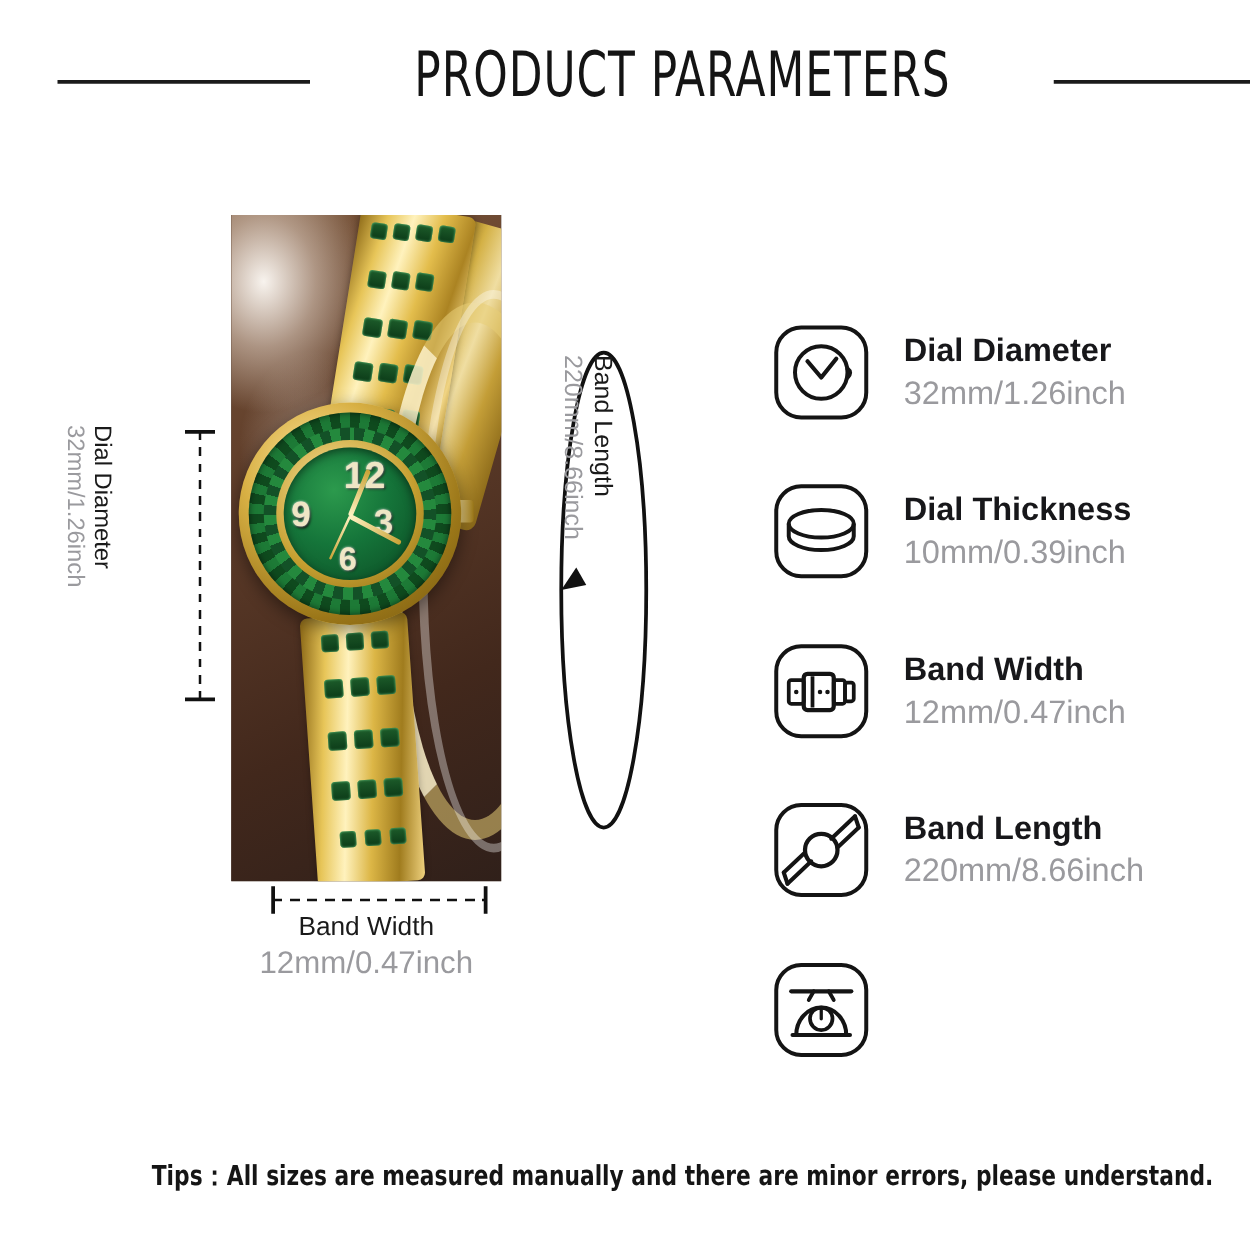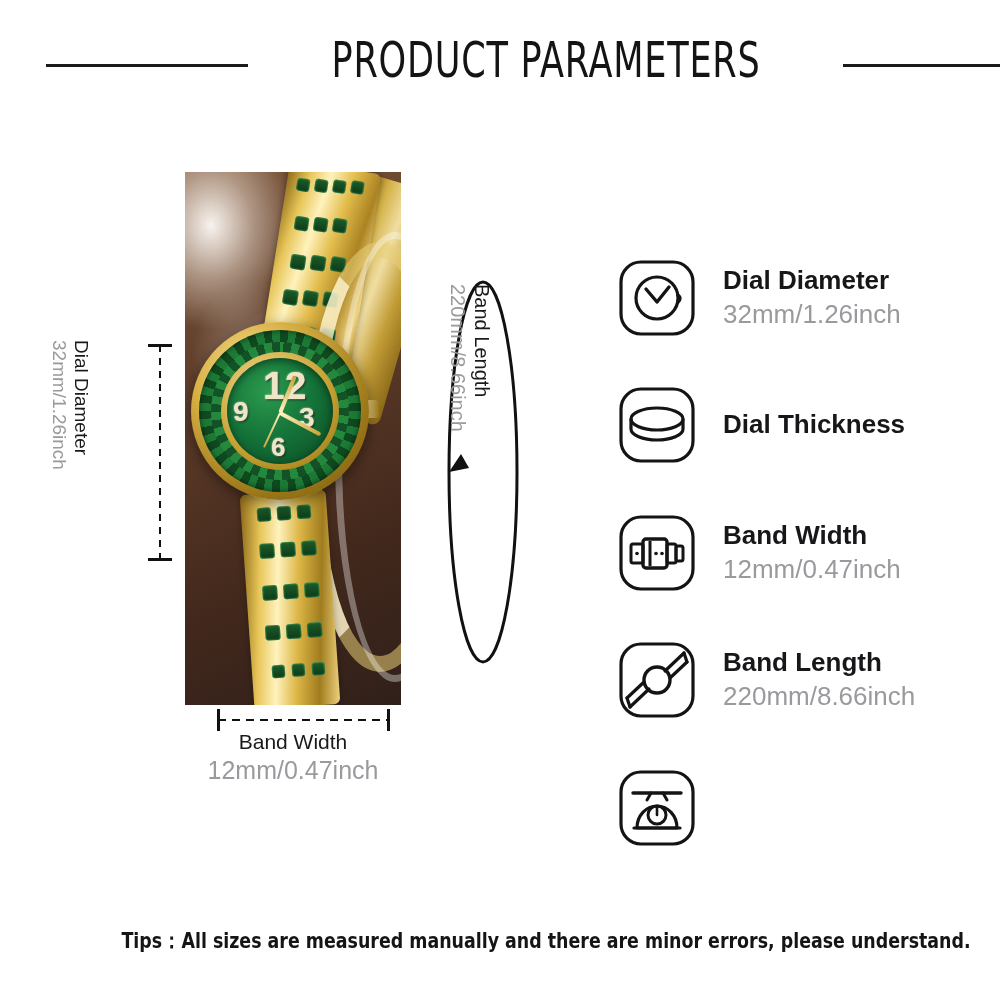--- a/index.html
+++ b/index.html
@@ -195,21 +195,21 @@
       <div class="gemblock" style="left:40px;top:172px;width:13px;height:13px;"></div>
       <div class="gemblock" style="left:60px;top:172px;width:13px;height:13px;"></div>
     </div>
 
     <div class="crown"></div>
     <div class="case">
       <div class="bezel"></div>
       <div class="bezel2"></div>
       <div class="dialring"></div>
       <div class="dial">
-        <span class="num" style="left:36px;top:6px;font-size:39px;">12</span>
+        <span class="num" style="left:48px;top:6px;font-size:30px;">12</span>
         <span class="num" style="left:6px;top:38px;font-size:28px;">9</span>
         <span class="num" style="left:72px;top:44px;font-size:28px;">3</span>
         <span class="num" style="left:44px;top:74px;font-size:26px;">6</span>
         <div class="hand" style="left:53px;top:53px;width:40px;height:4px;transform:rotate(-68deg);"></div>
         <div class="hand" style="left:53px;top:53px;width:46px;height:4px;transform:rotate(28deg);"></div>
         <div class="hand" style="left:53px;top:54px;width:38px;height:2px;transform:rotate(115deg);"></div>
       </div>
     </div>
   </div>
 
@@ -256,20 +256,21 @@
   <div class="spec" style="top:385px;">
     <div class="ico">
       <svg viewBox="0 0 80 80" width="80" height="80">
         <rect x="4" y="4" width="72" height="72" rx="20" fill="none" stroke="#141414" stroke-width="3.2"></rect>
         <ellipse cx="40" cy="34" rx="26" ry="11" fill="none" stroke="#141414" stroke-width="3.2"></ellipse>
         <path d="M14 34 v10 a26 11 0 0 0 52 0 v-10" fill="none" stroke="#141414" stroke-width="3.2"></path>
       </svg>
     </div>
     <div class="txt">
       <div class="name">Dial Thickness</div>
+      <div class="val">10mm/0.39inch</div>
     </div>
   </div>
 
   <div class="spec" style="top:513px;">
     <div class="ico">
       <svg viewBox="0 0 80 80" width="80" height="80">
         <rect x="4" y="4" width="72" height="72" rx="20" fill="none" stroke="#141414" stroke-width="3.2"></rect>
         <rect x="14" y="31" width="12" height="19" rx="2" fill="none" stroke="#141414" stroke-width="3"></rect>
         <rect x="26" y="26" width="24" height="29" rx="3" fill="none" stroke="#141414" stroke-width="3.4"></rect>
         <rect x="50" y="31" width="9" height="19" rx="2" fill="none" stroke="#141414" stroke-width="3"></rect>

